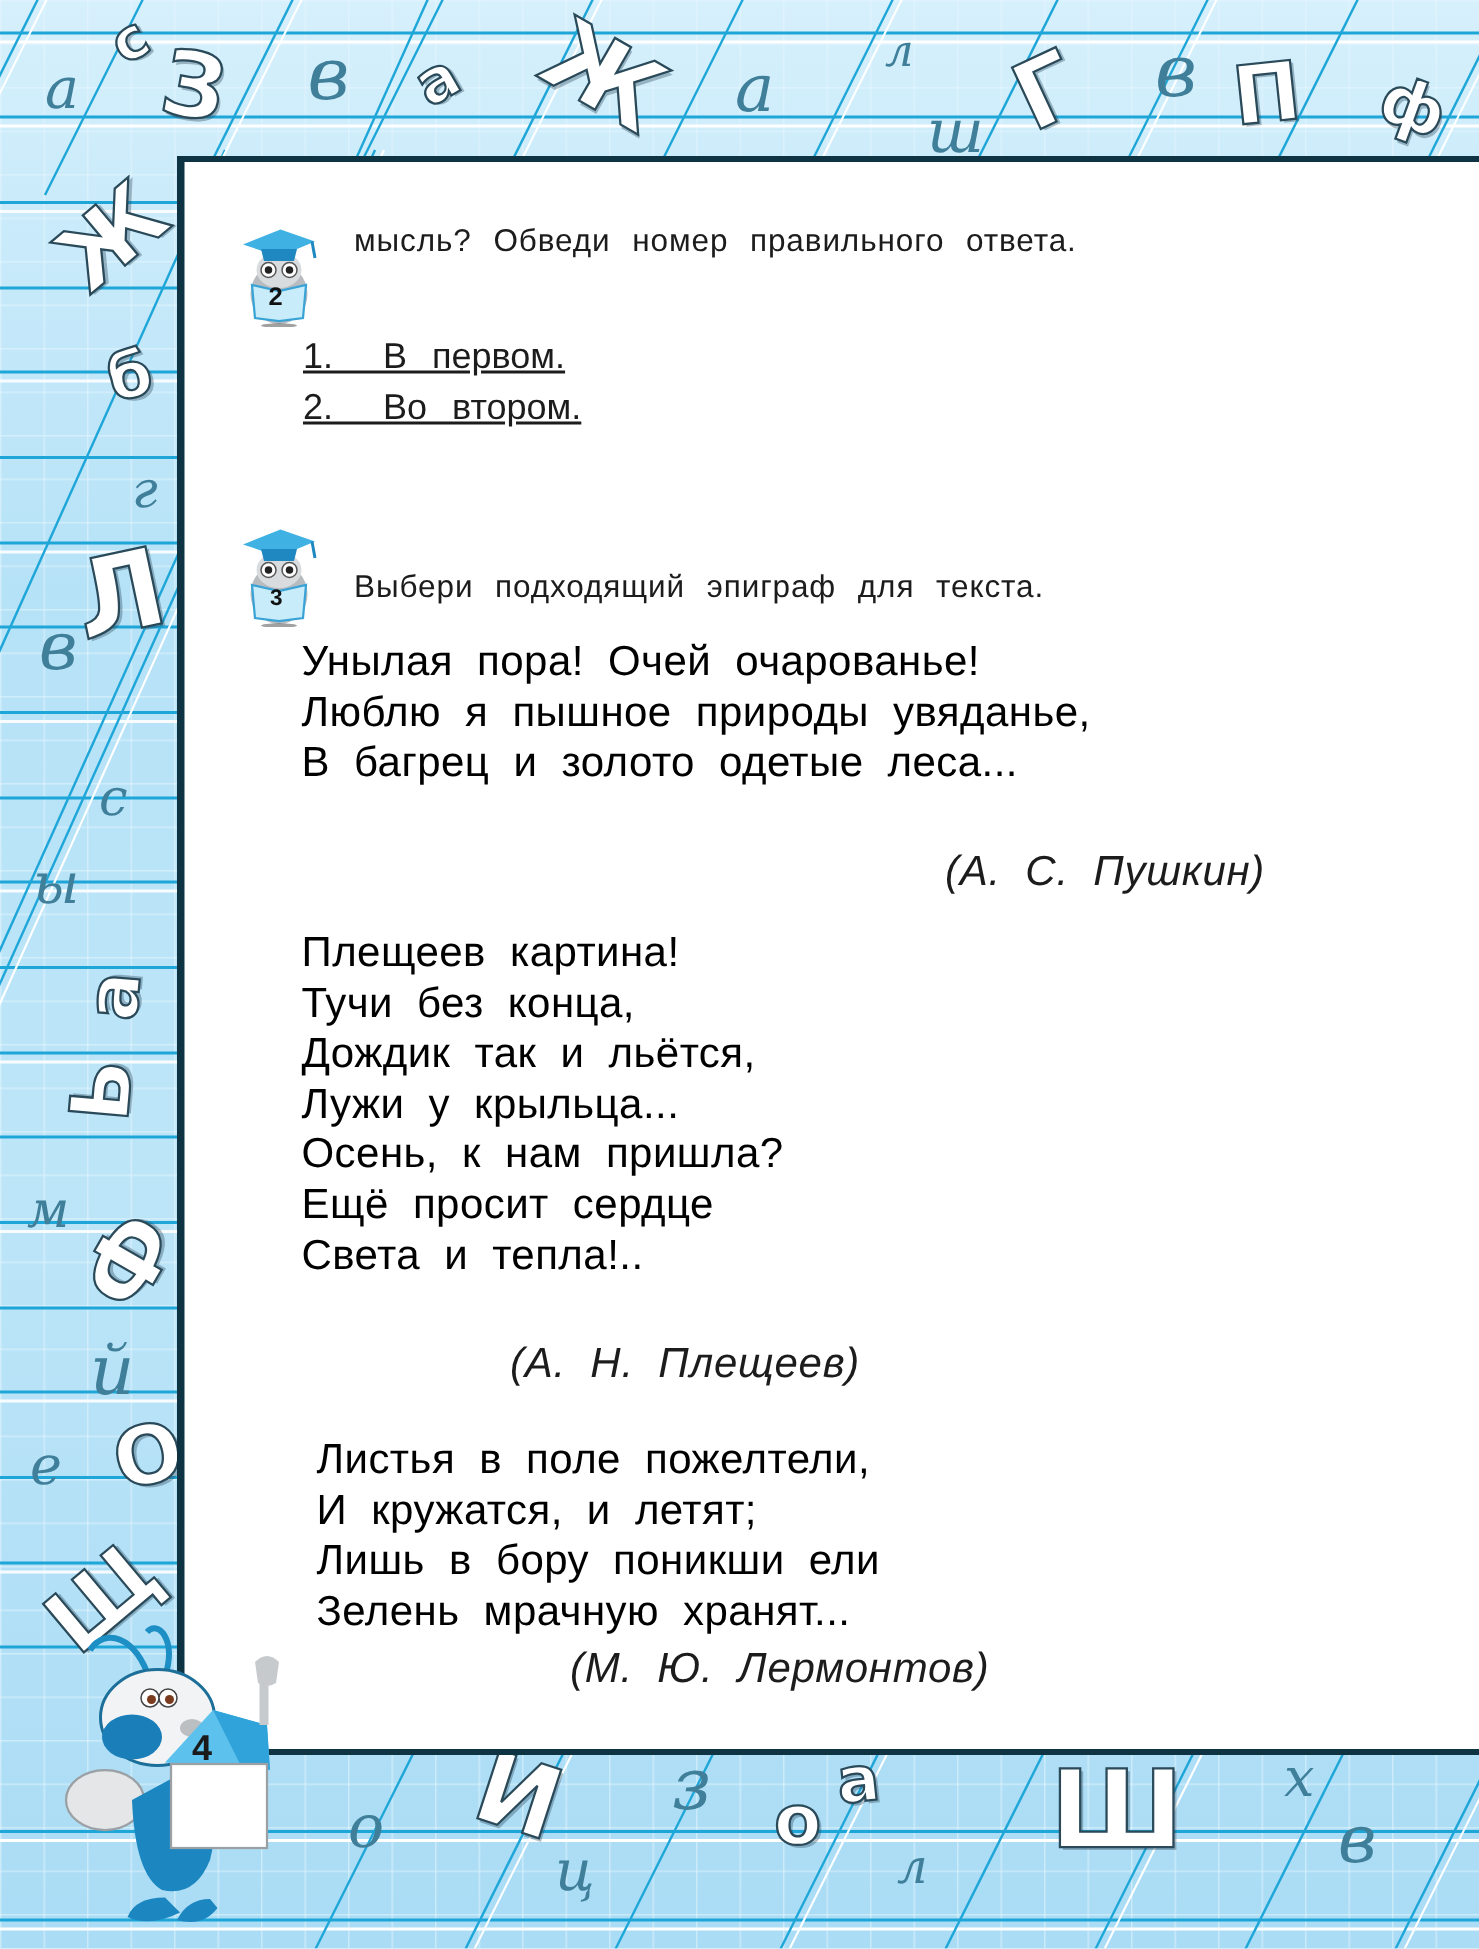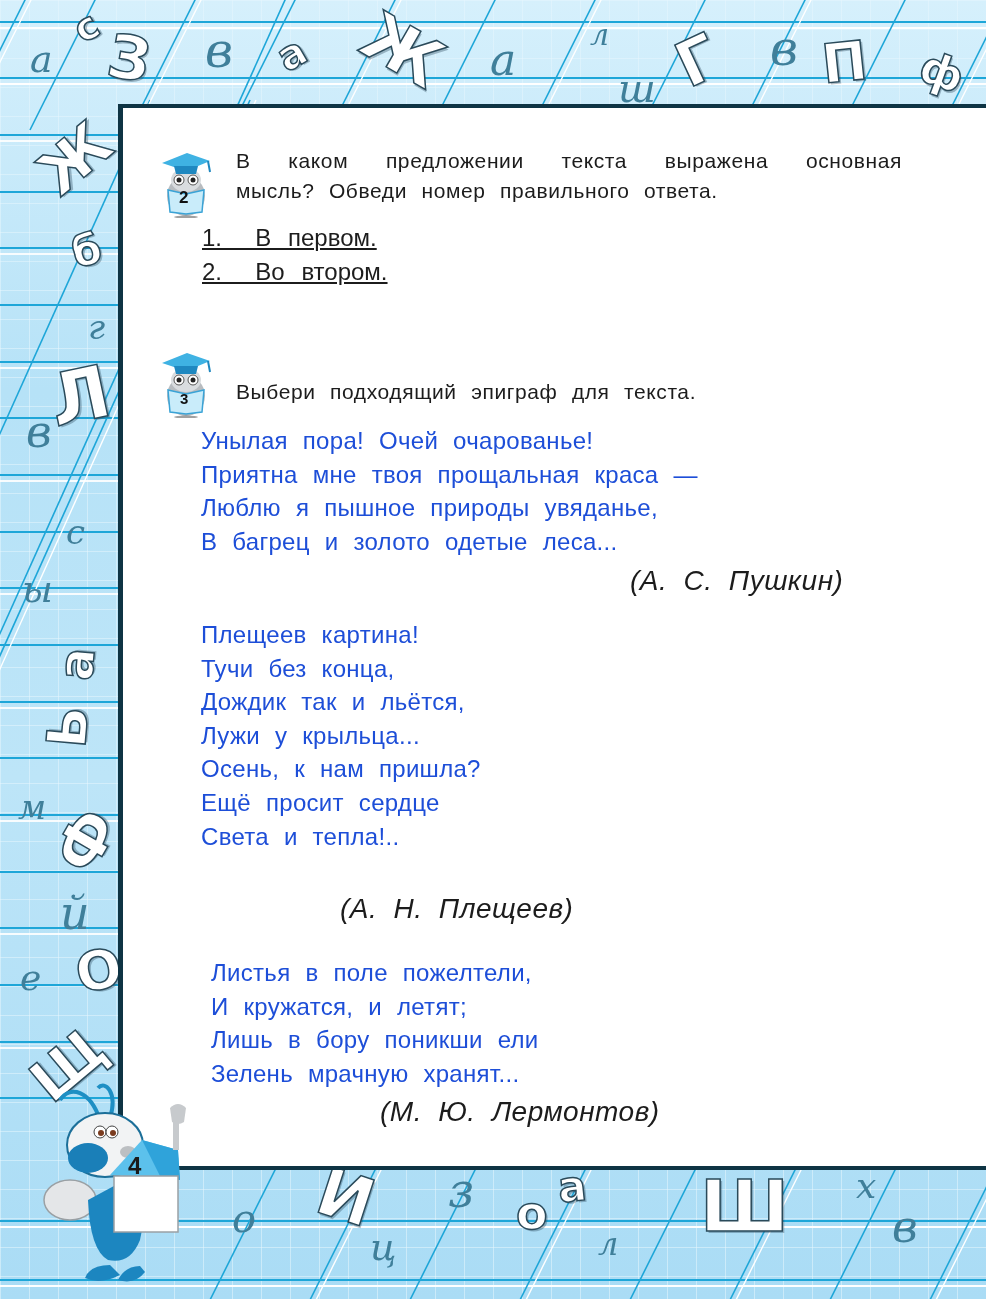--- a/index.html
+++ b/index.html
@@ -57,25 +57,25 @@
     .options {
       position: absolute;
       font-size: 24px;
       line-height: 34px;
       word-spacing: 10px;
       color: #1c1c1c;
     }
     .option { display: block; white-space: pre; }
     .poem {
       position: absolute;
-      font-size: 24px;
+      font-size: 28px;
       line-height: 33.6px;
       word-spacing: 8px;
       letter-spacing: 0.3px;
-      color: #1d4ed8;
+      color: #000000;
     }
     .poem .line { display: block; white-space: nowrap; }
     .author {
       position: absolute;
       font-style: italic;
       font-size: 28px;
       letter-spacing: 0.5px;
       word-spacing: 8px;
       color: #1c1c1c;
       white-space: nowrap;
@@ -249,21 +249,20 @@
     <circle cx="19" cy="30" r="2.5" fill="#222"></circle>
     <circle cx="33" cy="30" r="2.5" fill="#222"></circle>
     <polygon points="2,13 27,3 50,11 26,21" fill="#3fb2e3"></polygon>
     <polygon points="14,16 38,16 36,24 16,24" fill="#1f88c0"></polygon>
     <line x1="48" y1="11" x2="50" y2="22" stroke="#1f88c0" stroke-width="2"></line>
     <path d="M8,40 L26,44 L44,40 L42,62 L26,64 L10,62 Z" fill="#c9ecfa" stroke="#3aa3d6" stroke-width="1.5"></path>
     <ellipse cx="26" cy="67" rx="12" ry="1.5" fill="#444" opacity="0.5"></ellipse>
   </svg>
   <span class="deco" style="left:179px;top:189px;font-size:17px;font-weight:bold;color:#111;">2</span>
   <div class="task-text" style="left:236px;top:146px;width:666px;">
-    <span style="display:block;text-align:justify;text-align-last:justify;">В каком предложении текста выражена основная</span>
     <span style="display:block;">мысль? Обведи номер правильного ответа.</span>
   </div>
   <div class="options" style="left:202px;top:221px;text-decoration:underline;">
     <span class="option">1.  В первом.</span>
     <span class="option">2.  Во втором.</span>
   </div>
 </div>
 
 <div>
   <svg class="owl" style="left:160px;top:350px;" viewBox="0 0 52 68">
@@ -279,21 +278,20 @@
     <path d="M8,40 L26,44 L44,40 L42,62 L26,64 L10,62 Z" fill="#c9ecfa" stroke="#3aa3d6" stroke-width="1.5"></path>
     <ellipse cx="26" cy="67" rx="12" ry="1.5" fill="#444" opacity="0.5"></ellipse>
   </svg>
   <span class="deco" style="left:180px;top:391px;font-size:15px;font-weight:bold;color:#111;">3</span>
   <div class="task-text" style="left:236px;top:377px;">
     <span style="display:block;">Выбери подходящий эпиграф для текста.</span>
   </div>
 
   <div class="poem" style="left:201px;top:424px;">
     <span class="line">Унылая пора! Очей очарованье!</span>
-    <span class="line">Приятна мне твоя прощальная краса —</span>
     <span class="line">Люблю я пышное природы увяданье,</span>
     <span class="line">В багрец и золото одетые леса...</span>
   </div>
   <span class="author" style="left:630px;top:565px;">(А. С. Пушкин)</span>
 
   <div class="poem" style="left:201px;top:618px;">
     <span class="line">Плещеев картина!</span>
     <span class="line">Тучи без конца,</span>
     <span class="line">Дождик так и льётся,</span>
     <span class="line">Лужи у крыльца...</span>

